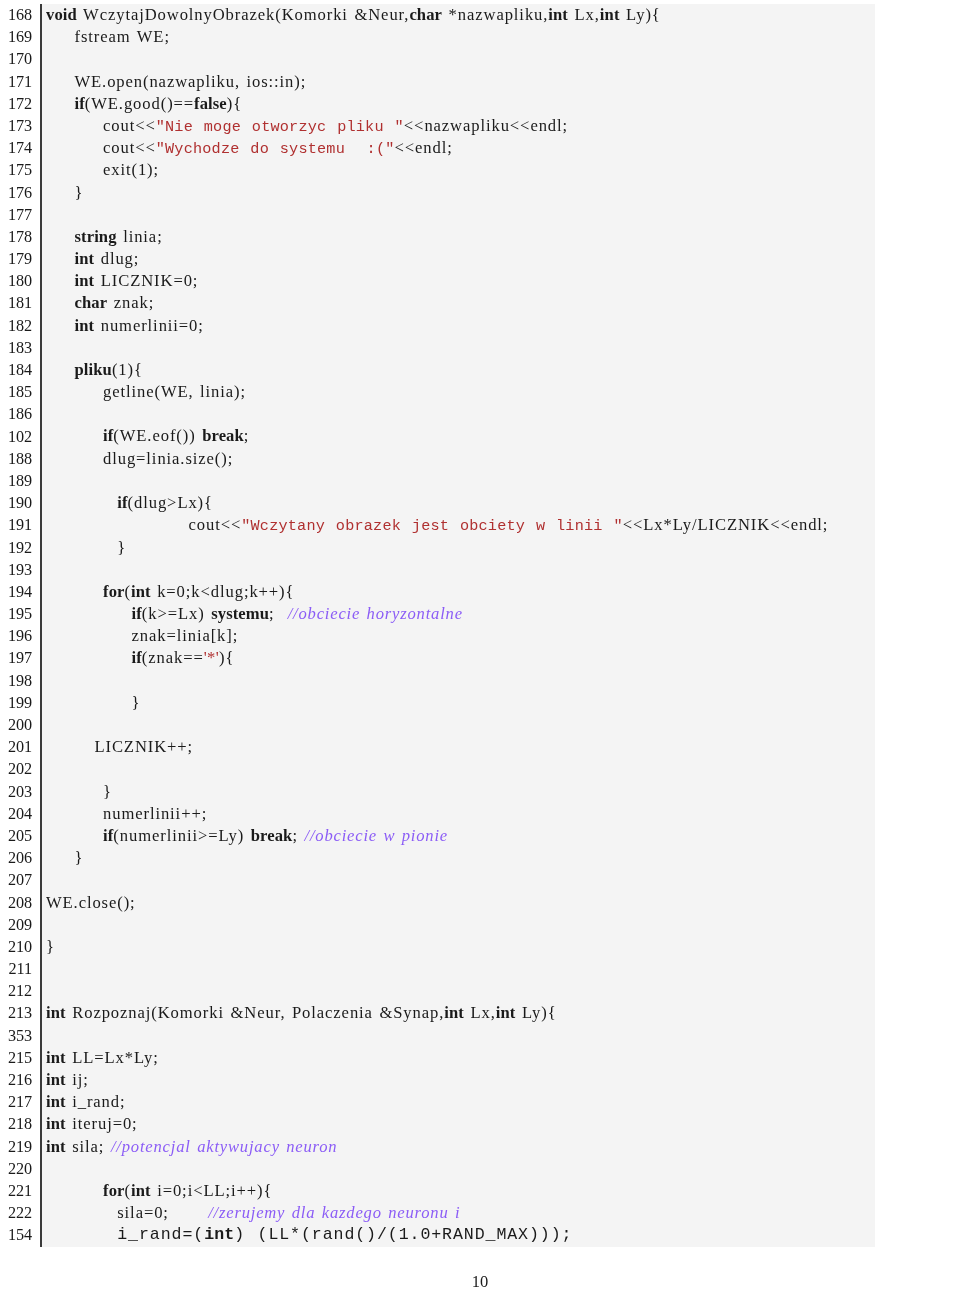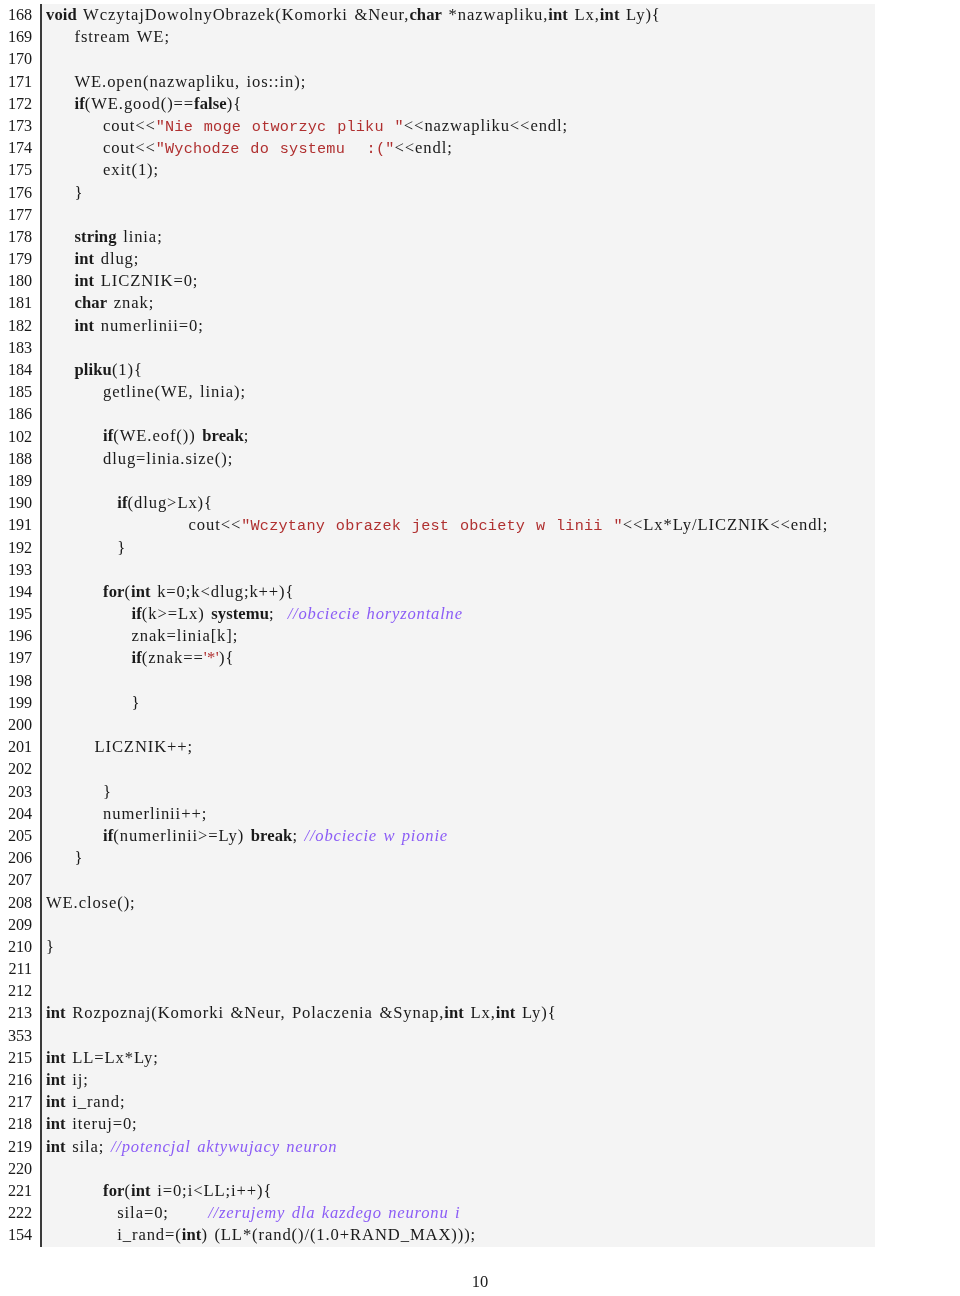--- a/index.html
+++ b/index.html
@@ -147,18 +147,18 @@
       <div class="code-line"><div class="strip"></div><div class="lineno">213</div><div class="src" style="padding-left: 0px;"><span class="kw">int</span><span class="id"> Rozpoznaj(Komorki &amp;Neur, Polaczenia &amp;Synap,</span><span class="kw">int</span><span class="id"> Lx,</span><span class="kw">int</span><span class="id"> Ly){</span></div></div>
       <div class="code-line"><div class="strip"></div><div class="lineno">353</div><div class="src" style="padding-left: 0px;"></div></div>
       <div class="code-line"><div class="strip"></div><div class="lineno">215</div><div class="src" style="padding-left: 0px;"><span class="kw">int</span><span class="id"> LL=Lx*Ly;</span></div></div>
       <div class="code-line"><div class="strip"></div><div class="lineno">216</div><div class="src" style="padding-left: 0px;"><span class="kw">int</span><span class="id"> ij;</span></div></div>
       <div class="code-line"><div class="strip"></div><div class="lineno">217</div><div class="src" style="padding-left: 0px;"><span class="kw">int</span><span class="id"> i_rand;</span></div></div>
       <div class="code-line"><div class="strip"></div><div class="lineno">218</div><div class="src" style="padding-left: 0px;"><span class="kw">int</span><span class="id"> iteruj=0;</span></div></div>
       <div class="code-line"><div class="strip"></div><div class="lineno">219</div><div class="src" style="padding-left: 0px;"><span class="kw">int</span><span class="id"> sila; </span><span class="cmt">//potencjal aktywujacy neuron</span></div></div>
       <div class="code-line"><div class="strip"></div><div class="lineno">220</div><div class="src" style="padding-left: 0px;"></div></div>
       <div class="code-line"><div class="strip"></div><div class="lineno">221</div><div class="src" style="padding-left: 57px;"><span class="kw">for</span><span class="id">(</span><span class="kw">int</span><span class="id"> i=0;i&lt;LL;i++){</span></div></div>
       <div class="code-line"><div class="strip"></div><div class="lineno">222</div><div class="src" style="padding-left: 71.25px;"><span class="id">sila=0;      </span><span class="cmt">//zerujemy dla kazdego neuronu i</span></div></div>
-      <div class="code-line"><div class="strip"></div><div class="lineno">154</div><div class="src" style="padding-left: 71.25px;"><span class="id">i_rand=(</span><span class="kw">int</span><span class="id">) (LL*(rand()/(1.0+RAND_MAX)));</span></div></div>
+      <div class="code-line"><div class="strip"></div><div class="lineno">154</div><div class="src" style="padding-left: 71.25px; font-family: Liberation Mono, monospace;"><span class="id">i_rand=(</span><span class="kw">int</span><span class="id">) (LL*(rand()/(1.0+RAND_MAX)));</span></div></div>
     </div>
 
   <div id="folio">10</div>
 
 </div>
 
 </body></html>

